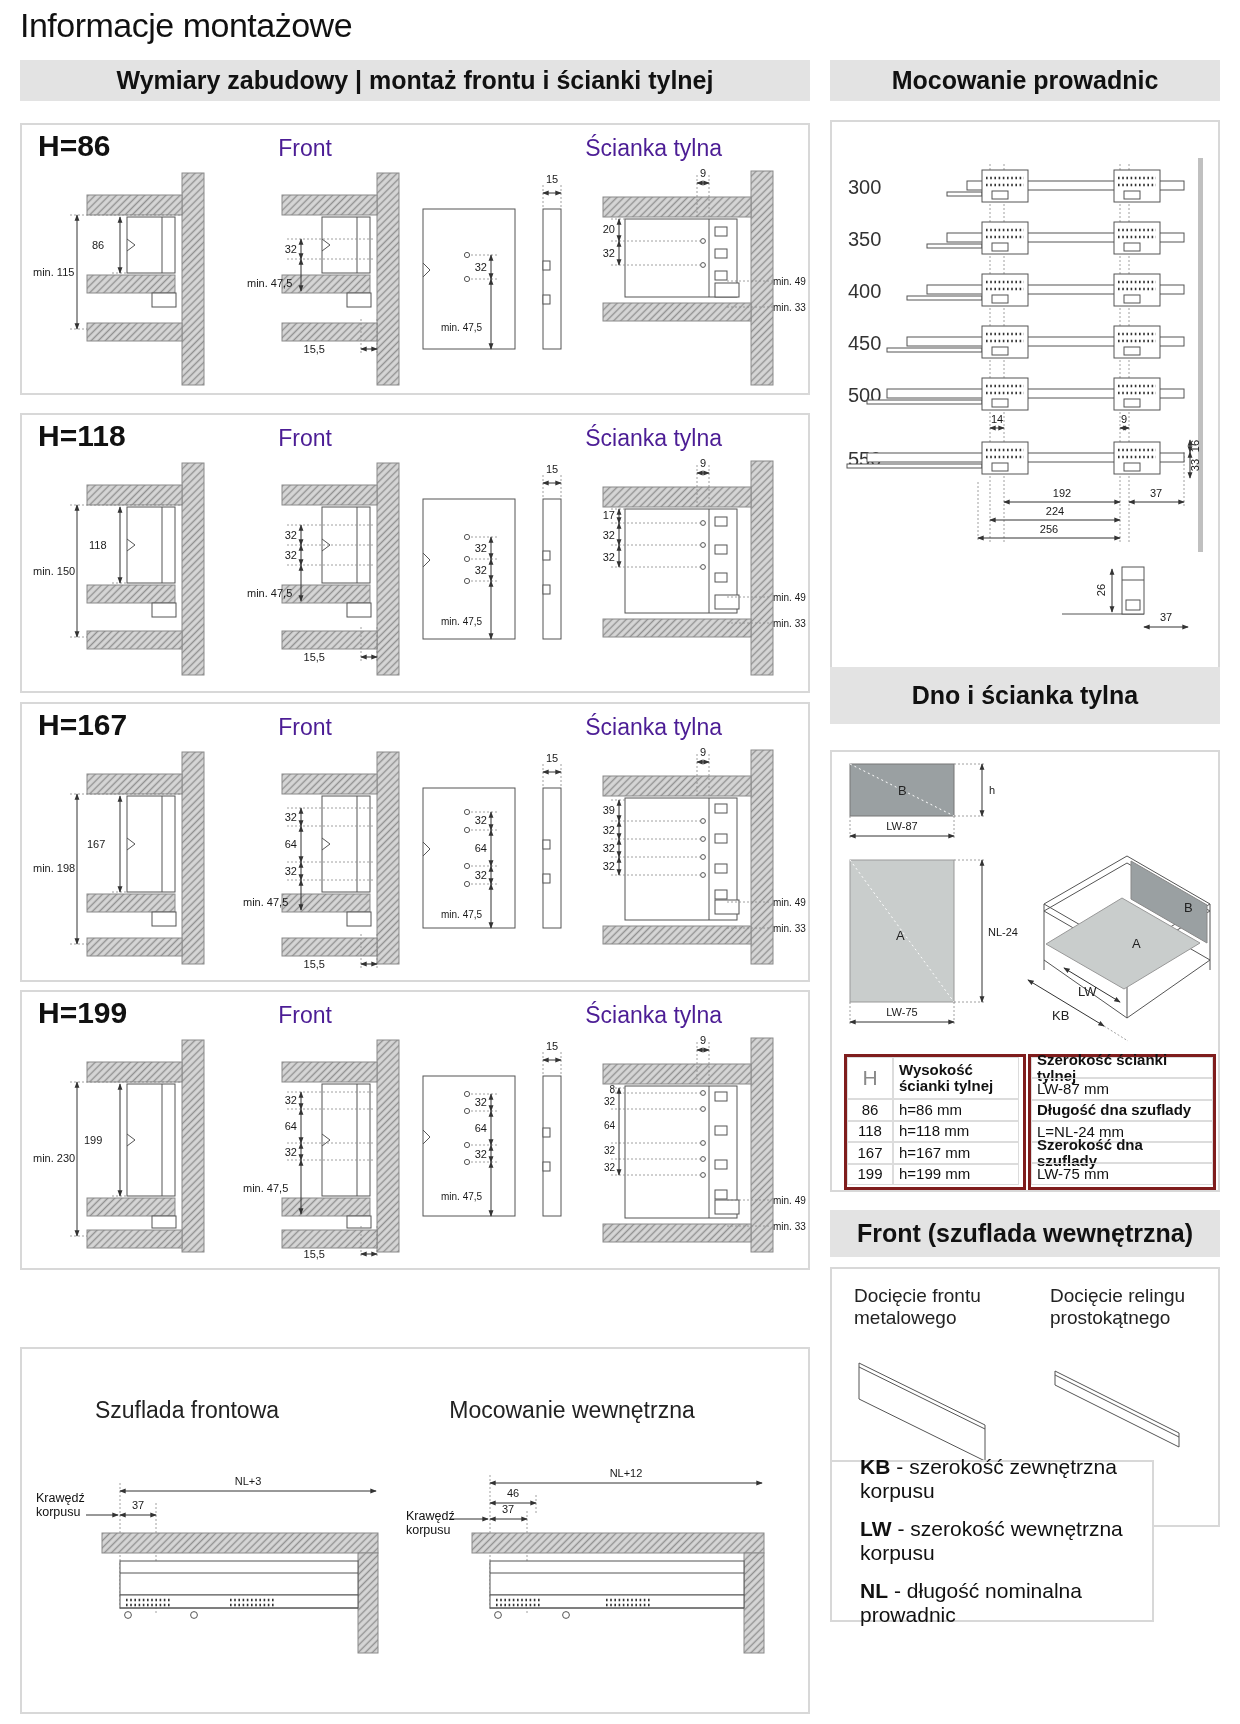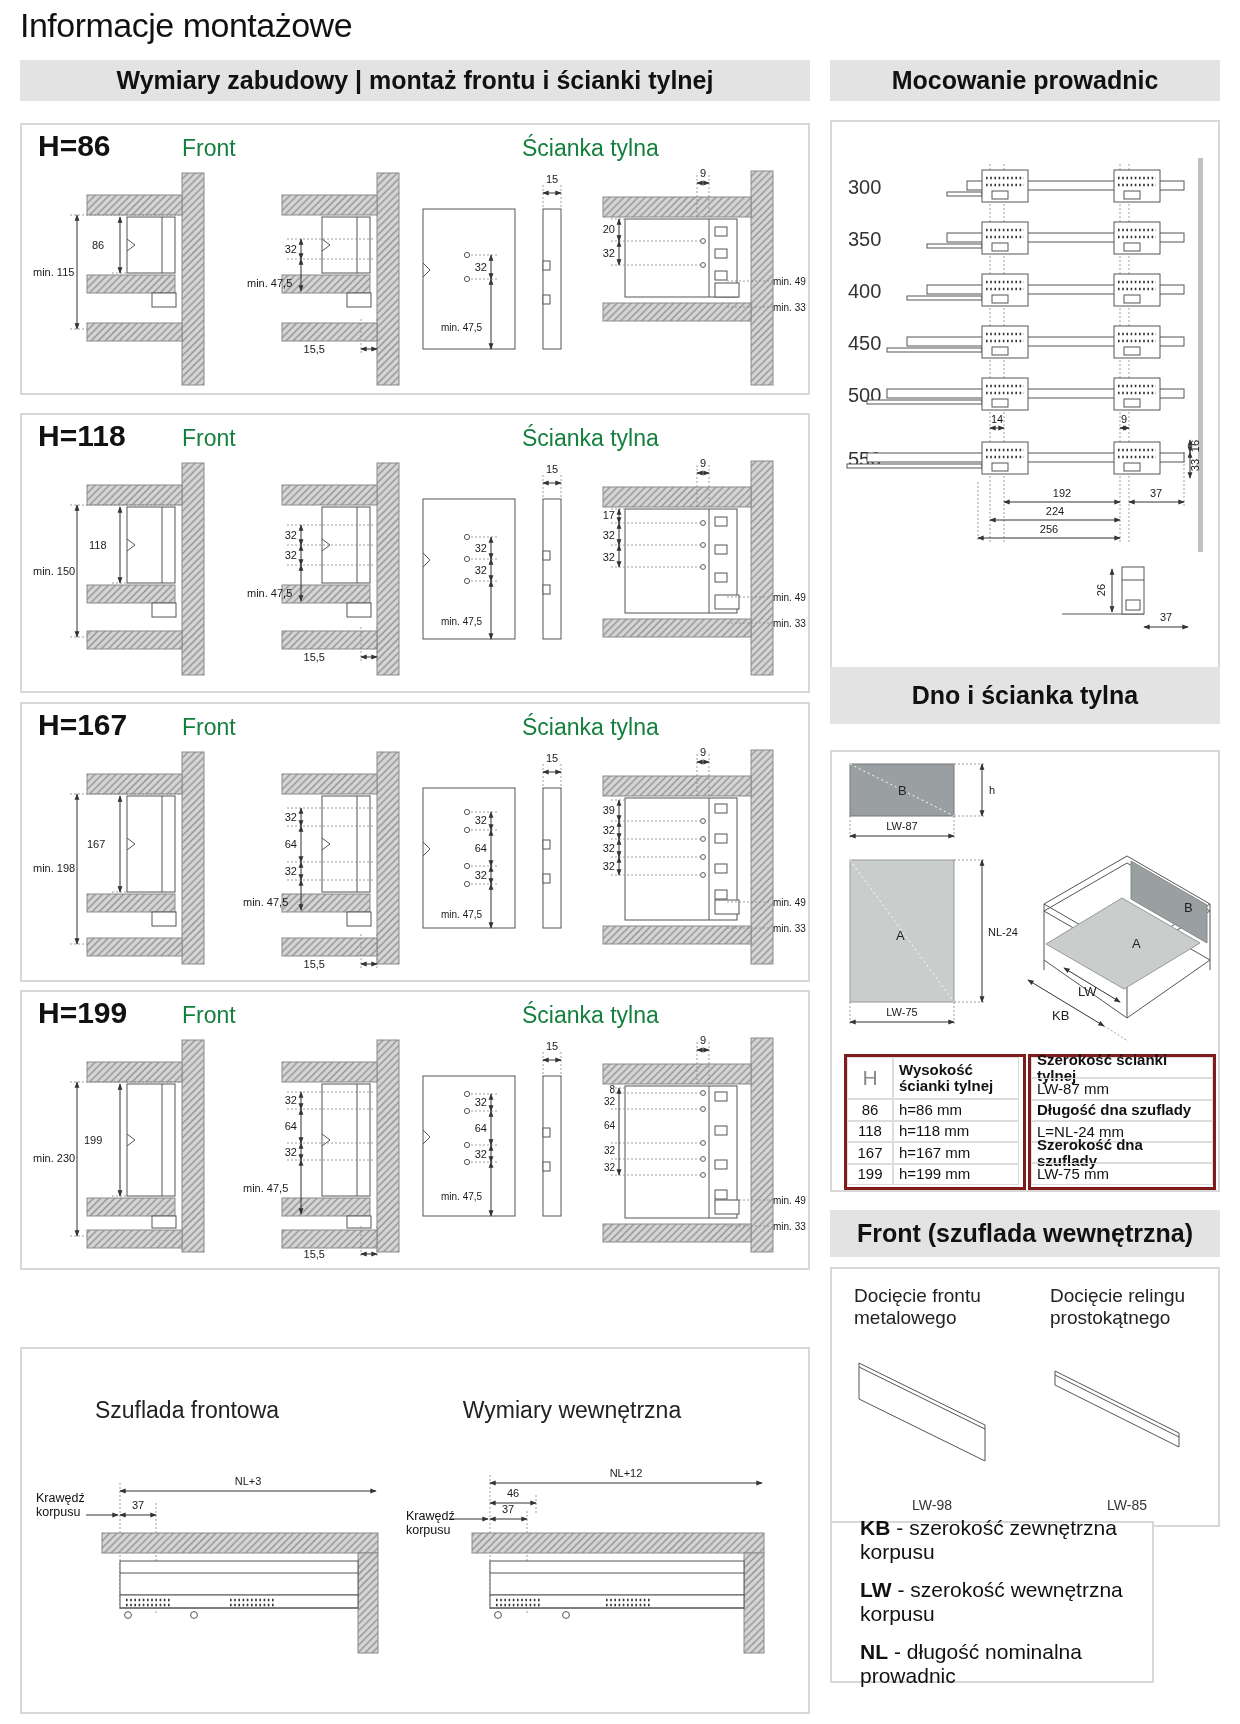--- a/index.html
+++ b/index.html
@@ -1,21 +1,21 @@
 <!DOCTYPE html>
 <html><head>
 <meta charset="utf-8">
 <style>
   html,body{margin:0;padding:0;background:#fff}
   .page{position:relative;width:1240px;height:1724px;background:#fff;font-family:"Liberation Sans",sans-serif;color:#111;overflow:hidden}
   .h1{position:absolute;left:20px;top:6px;font-size:34px;font-weight:normal;letter-spacing:-.5px}
   .hdr{position:absolute;background:#e3e3e3;color:#111;font-weight:bold;font-size:25px;display:flex;align-items:center;justify-content:center;text-align:left}
   .boxed{position:absolute;background:#fff;border:2px solid #d8d8d8;box-sizing:border-box}
   .ht{position:absolute;left:16px;top:4px;font-size:30px;font-weight:bold}
-  .lab{position:absolute;font-size:23px;color:#15803d;text-align:left}
+  .lab{position:absolute;font-size:23px;color:#4c1d95;text-align:right}
   .dr{position:absolute}
   svg .bd{fill:url(#hx);stroke:#8a8a8a;stroke-width:1}
   svg .wh{fill:#fff;stroke:#555;stroke-width:1}
   svg .ln{stroke:#555;stroke-width:1;fill:none}
   svg .dm{stroke:#333;stroke-width:1;fill:none;marker-start:url(#ar);marker-end:url(#ar)}
   svg .dme{stroke:#333;stroke-width:1;fill:none;marker-end:url(#ar)}
   svg .dt{stroke:#888;stroke-width:.8;stroke-dasharray:2 2;fill:none}
   svg .dots{stroke:#333;stroke-width:2.6;stroke-dasharray:1.6 2.6;fill:none}
   svg text{font-family:"Liberation Sans",sans-serif;font-size:11px;fill:#1a1a1a}
   svg text.sm{font-size:10px}
@@ -501,21 +501,21 @@
     <line class="dt" x1="150" y1="170" x2="194" y2="170"></line>
         <line class="dt" x1="150" y1="196" x2="194" y2="196"></line>
     <text class="sm" x="196" y="174">min. 49</text>
     <text class="sm" x="196" y="200">min. 33</text>
   </svg>
 </section>
 
 
 <section class="boxed" style="left:20px;top:1347px;width:790px;height:367px">
   <div class="dtitle" style="left:35px;top:48px;width:260px">Szuflada frontowa</div>
-  <div class="dtitle" style="left:420px;top:48px;width:260px">Wymiary wewnętrzna</div>
+  <div class="dtitle" style="left:420px;top:48px;width:260px">Mocowanie wewnętrzna</div>
 
   <svg class="dr" style="left:12px;top:108px" width="370" height="240">
     <line class="dt" x1="86" y1="26" x2="86" y2="152"></line>
         <line class="dt" x1="122" y1="46" x2="122" y2="158"></line>
     <line class="dm" x1="86" y1="34" x2="342" y2="34"></line>
     <text x="214" y="28" text-anchor="middle">NL+3</text>
     <line class="dm" x1="86" y1="58" x2="122" y2="58"></line>
     <text x="104" y="52" text-anchor="middle">37</text>
     <line class="dme" x1="52" y1="58" x2="84" y2="58"></line>
     <rect class="bd" x="68" y="76" width="276" height="20"></rect>
@@ -756,19 +756,19 @@
         <line class="ln" x1="148" y1="68" x2="148" y2="72"></line>
     <path class="wh" d="M218,18 L342,80 L342,90 L218,28 Z"></path>
         <line class="ln" x1="218" y1="14" x2="342" y2="76"></line>
         <line class="ln" x1="218" y1="14" x2="218" y2="18"></line>
         <line class="ln" x1="342" y1="76" x2="342" y2="80"></line>
   </svg>
   <div class="dimlab" style="left:40px;top:228px;width:120px">LW-98</div>
   <div class="dimlab" style="left:235px;top:228px;width:120px">LW-85</div>
 </section>
 
-<section class="boxed legend" style="left:830px;top:1521px;width:324px;height:162px">
+<section class="boxed legend" style="left:830px;top:1460px;width:324px;height:162px">
   <div><b>KB</b><span>- szerokość zewnętrzna korpusu</span></div>
   <div><b>LW</b><span>- szerokość wewnętrzna korpusu</span></div>
   <div><b>NL</b><span>- długość nominalna prowadnic</span></div>
 </section>
 
 </div>
 
 </body></html>

